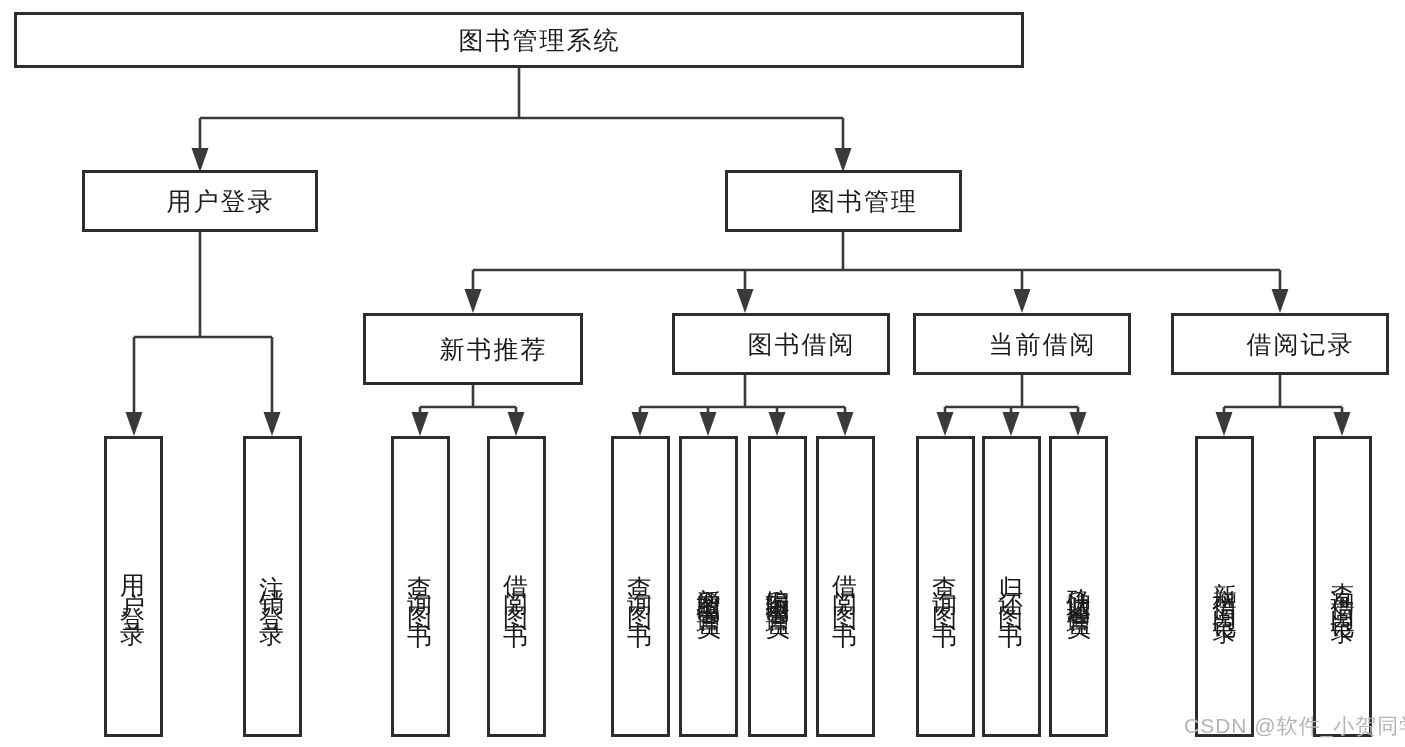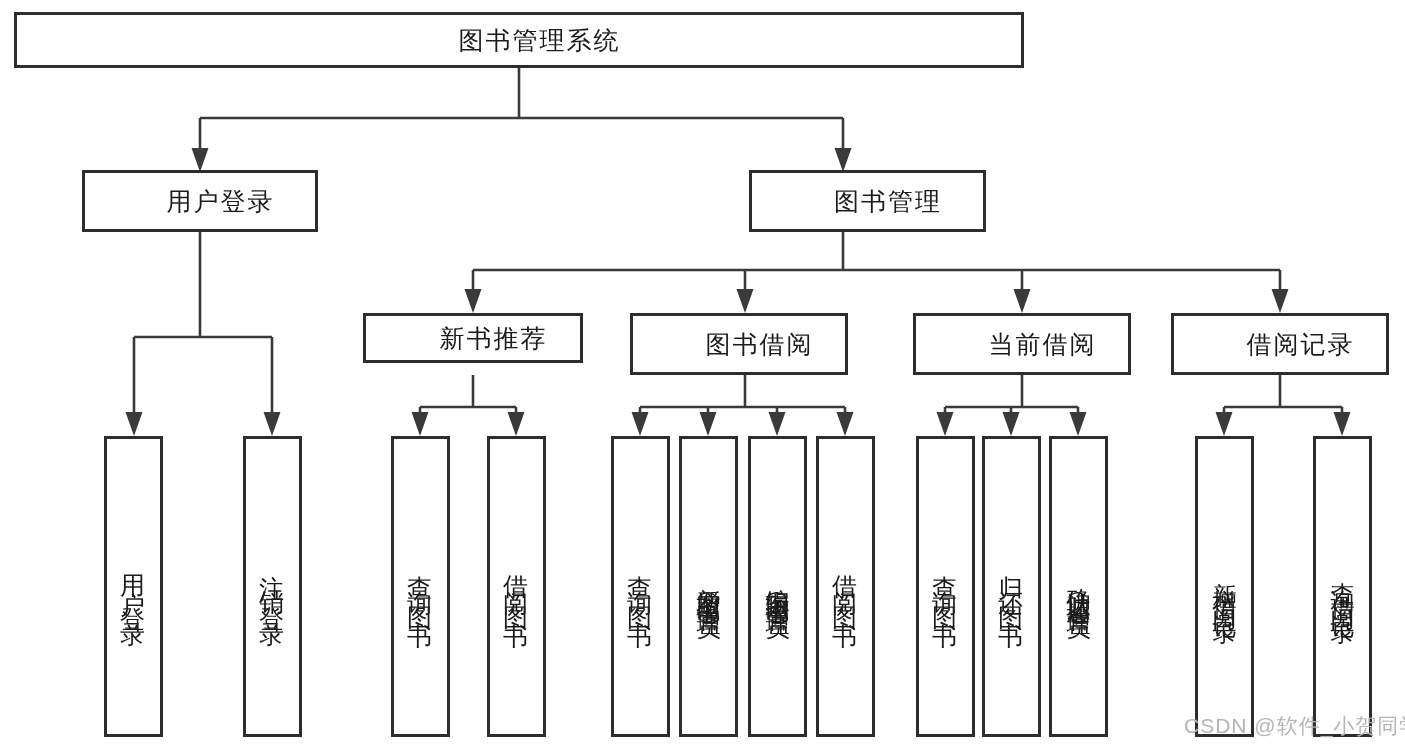--- a/index.html
+++ b/index.html
@@ -23,23 +23,23 @@
     position:absolute;
     background:#fff;
     border:3px solid var(--border);
     box-sizing:border-box;
     display:flex;align-items:center;justify-content:center;
     z-index:2;
   }
   .h-node{font-size:25px;letter-spacing:2px;padding-left:41px;}
   .root{left:14px;top:12px;width:1010px;height:56px;}
   .b-login{left:82px;top:170px;width:236px;height:62px;}
-  .b-mgmt{left:725px;top:170px;width:237px;height:62px;margin-left:24px;}
-  .l2-newbook{left:363px;top:313px;width:220px;height:50px;}
-  .l2-borrow{left:630px;top:313px;width:218px;height:62px;}
+  .b-mgmt{left:725px;top:170px;width:237px;height:62px;}
+  .l2-newbook{left:363px;top:313px;width:220px;height:72px;}
+  .l2-borrow{left:672px;top:313px;width:218px;height:62px;}
   .l2-current{left:913px;top:313px;width:218px;height:62px;align-items:center;}
   .l2-records{left:1171px;top:313px;width:218px;height:62px;}
   .leaf{
     position:absolute;
     top:436px;width:59px;height:301px;
     background:#fff;border:3px solid var(--border);
     box-sizing:border-box;
     writing-mode:vertical-rl;
     display:flex;align-items:center;justify-content:center;
     font-size:25px;letter-spacing:16px;

